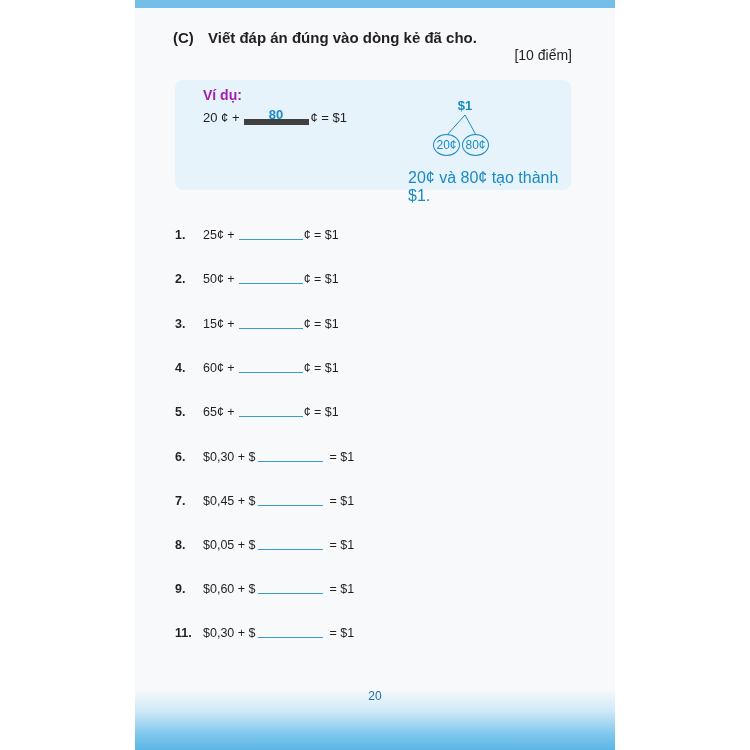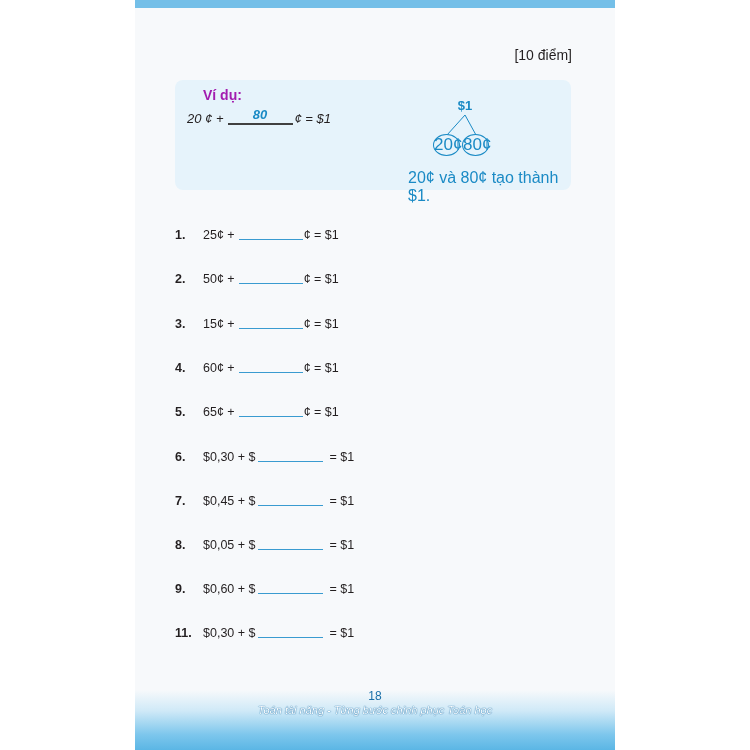--- a/index.html
+++ b/index.html
@@ -31,40 +31,40 @@
 
     .example-box {
       position: absolute; left: 40px; top: 80px; width: 396px; height: 110px;
       background: #e6f3fb; border-radius: 8px;
     }
     .example-title {
       position: absolute; left: 28px; top: 7px;
       font-size: 14px; font-weight: bold; color: #a21caf;
     }
     .example-eq {
-      position: absolute; left: 12px; top: 30px; font-size: 13px; color: #231f20;
-      display: flex; align-items: center; font-style: italic;
+      position: absolute; left: 28px; top: 30px; font-size: 13px; color: #231f20;
+      display: flex; align-items: flex-start;
     }
     .example-blank {
-      display: inline-block; width: 65px; border-bottom: 2px solid #404040;
+      display: inline-block; width: 65px; border-bottom: 6px solid #404040;
       text-align: center; color: #1a8ac5; font-weight: bold; font-size: 13px;
       margin: 0 2px 0 4px; height: 17px; line-height: 14px; position: relative; top: -2px;
     }
     .bond {
       position: absolute; left: 255px; top: 18px; width: 70px; height: 60px;
     }
     .bond-total {
       position: absolute; left: 22px; top: 0; width: 26px; text-align: center;
       font-size: 13px; font-weight: bold; color: #1a8ac5;
     }
     .bond svg { position: absolute; left: 0; top: 0; }
     .bond-part {
       position: absolute; top: 36px; width: 27px; height: 22px;
       border: 1px solid #1a8ac5; border-radius: 50%;
-      font-size: 17px; color: #1a8ac5; text-align: center; line-height: 20px;
+      font-size: 12px; color: #1a8ac5; text-align: center; line-height: 20px;
       background: #e6f3fb;
     }
     .bond-part.left { left: 3px; }
     .bond-part.right { left: 32px; }
     .example-note {
       position: absolute; left: 233px; top: 89px; font-size: 16px; color: #1a8ac5;
     }
 
     .question {
       position: absolute; left: 40px; font-size: 12.5px; color: #231f20;
@@ -87,20 +87,24 @@
       font-size: 11px; font-style: italic; color: #ffffff;
       text-shadow: 0 0 1px #1a6fa8, 0 0 1px #1a6fa8;
     }
   </style>
 </head>
 <body>
 
 <div class="page">
   <div class="top-band"></div>
 
+  <div class="section-title">
+    <span class="label">(C)</span>
+    <span>Viết đáp án đúng vào dòng kẻ đã cho.</span>
+  </div>
   <div class="points">[10 điểm]</div>
 
   <div class="example-box">
     <div class="example-title">Ví dụ:</div>
     <div class="example-eq">
       <span>20 ¢ +</span>
       <span class="example-blank">80</span>
       <span>¢ = $1</span>
     </div>
     <div class="bond">
@@ -170,15 +174,14 @@
     <span class="q-text">= $1</span>
   </div>
   <div class="question" style="top:622px">
     <span class="q-num">11.</span>
     <span class="q-text">$0,30 + $</span>
     <span class="q-blank wide"></span>
     <span class="q-text">= $1</span>
   </div>
 
   <div class="bottom-band"></div>
-  <div class="footer-num">18</div>
-  <div class="footer-title">Toán tài năng - Từng bước chinh phục Toán học</div>
+  <div class="footer-num">20</div>
 </div>
 
 </body></html>

